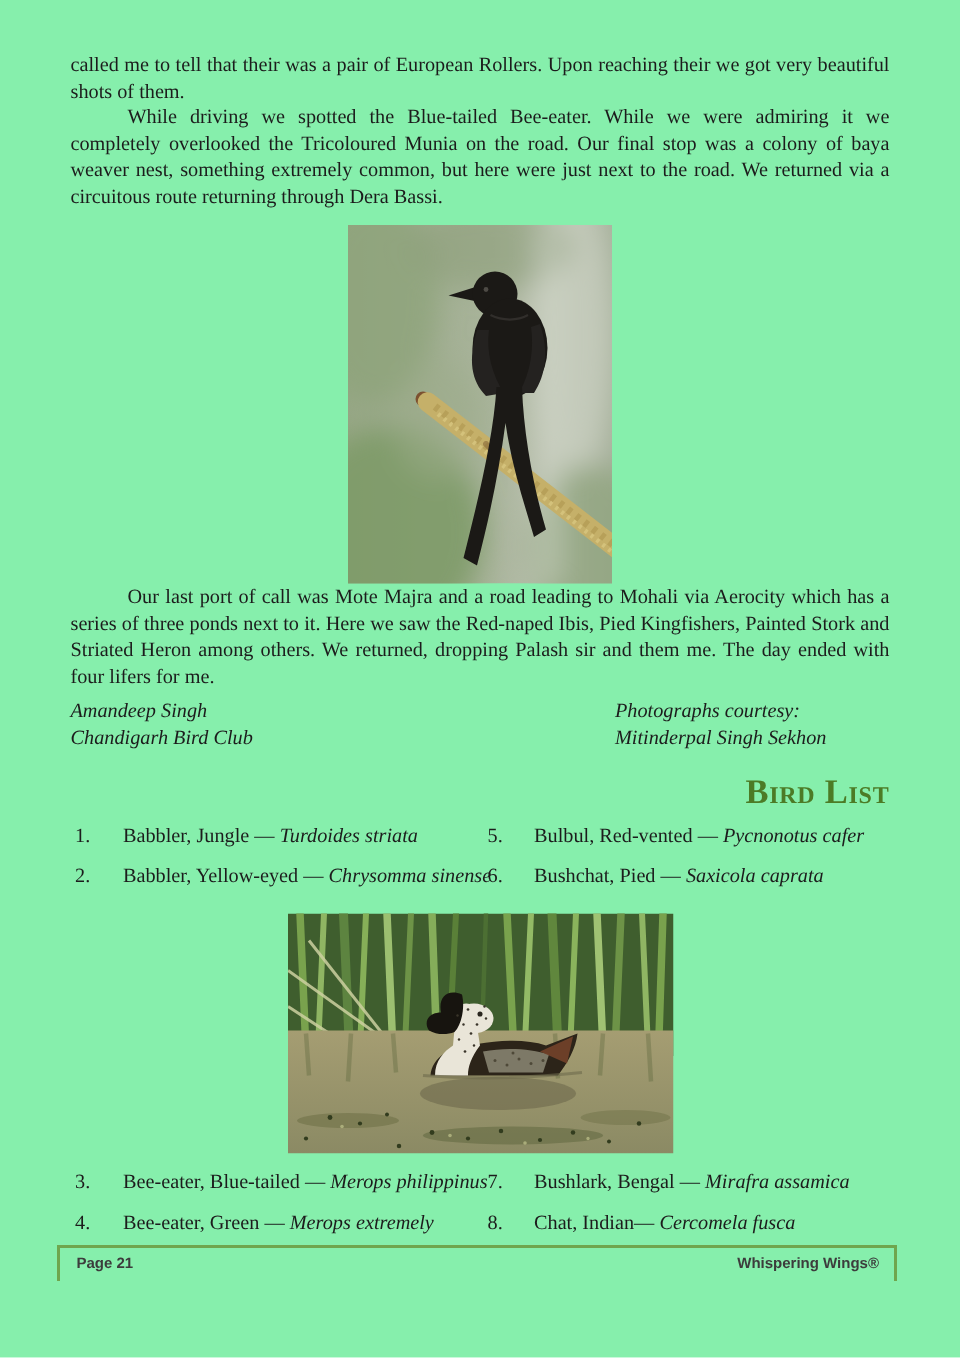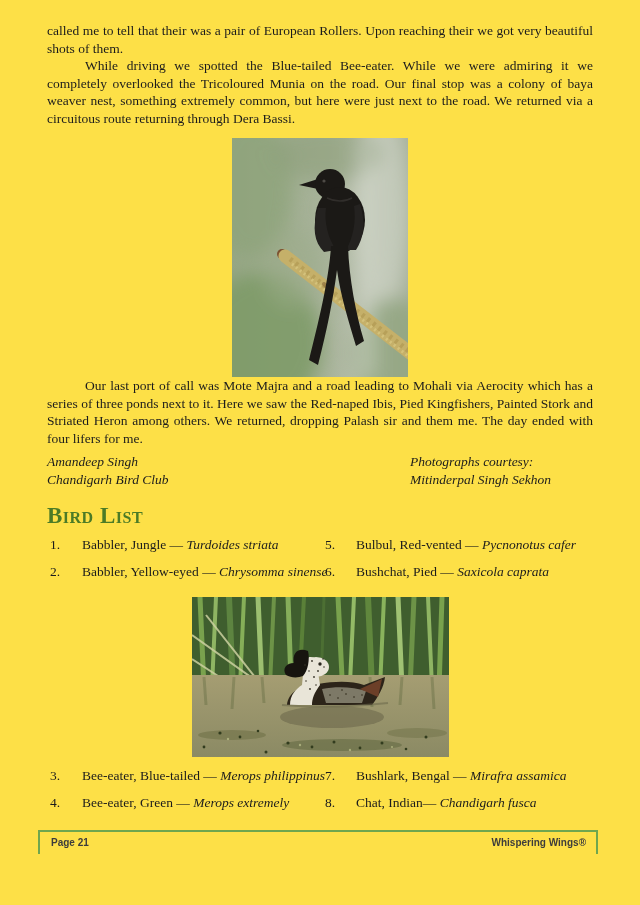--- a/index.html
+++ b/index.html
@@ -1,27 +1,27 @@
 <!DOCTYPE html>
 <html lang="en"><head>
 <meta charset="utf-8">
 <style>
   html,body{margin:0;padding:0;background:#ffffff;}
   .page{
     position:relative;
     width:640px;height:905px;
     margin:0;
-    background:#fde047;
+    background:#86efac;
     font-family:"Liberation Serif", serif;
     font-size:13.5px;
     line-height:17.5px;
     color:#1c1c1c;
     overflow:hidden;
     box-sizing:border-box;
-    padding:22px 47px 0 47px;
+    padding:34px 47px 0 47px;
   }
   p.body-text{
     margin:0 0 0 0;
     text-align:justify;
   }
   p.indent{ text-indent:38px; }
   .para-1{ margin-top:0; }
   .para-2{ margin-top:10px; }
   .para-3{ margin-top:10px; }
 
@@ -50,20 +50,21 @@
 
   h1.bird-list-heading{
     margin:14px 0 0 0;
     font-variant:small-caps;
     font-weight:bold;
     font-size:23px;
     line-height:28px;
     letter-spacing:0.5px;
     color:#4c7b26;
     font-family:"Liberation Serif", serif;
+    text-align:right;
   }
 
   .bird-grid{ margin-top:6px; }
   .bird-grid-b{ margin-top:10px; }
   .bird-row{
     position:relative;
     height:27px;
     white-space:nowrap;
   }
   .bird-row span{ line-height:17.5px; }
@@ -286,21 +287,21 @@
     <div class="bird-row">
       <span class="b-num1">3.</span>
       <span class="b-txt1"><span>Bee-eater, Blue-tailed — </span><span class="sci">Merops philippinus</span></span>
       <span class="b-num2">7.</span>
       <span class="b-txt2"><span>Bushlark, Bengal — </span><span class="sci">Mirafra assamica</span></span>
     </div>
     <div class="bird-row">
       <span class="b-num1">4.</span>
       <span class="b-txt1"><span>Bee-eater, Green — </span><span class="sci">Merops extremely</span></span>
       <span class="b-num2">8.</span>
-      <span class="b-txt2"><span>Chat, Indian— </span><span class="sci">Chandigarh fusca</span></span>
+      <span class="b-txt2"><span>Chat, Indian— </span><span class="sci">Cercomela fusca</span></span>
     </div>
   </div>
 
   <div class="footer-bar">
     <span>Page 21</span>
     <span>Whispering Wings®</span>
   </div>
 
 </div>
 

